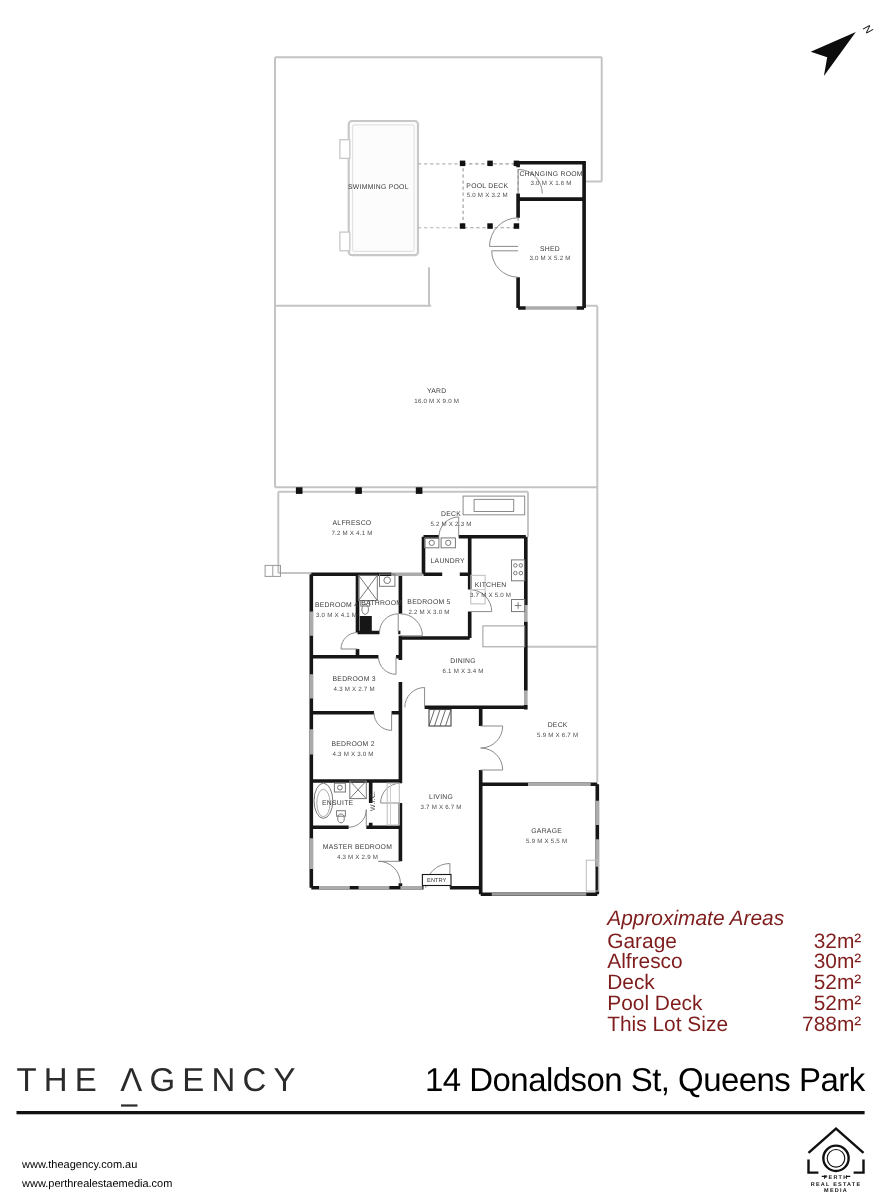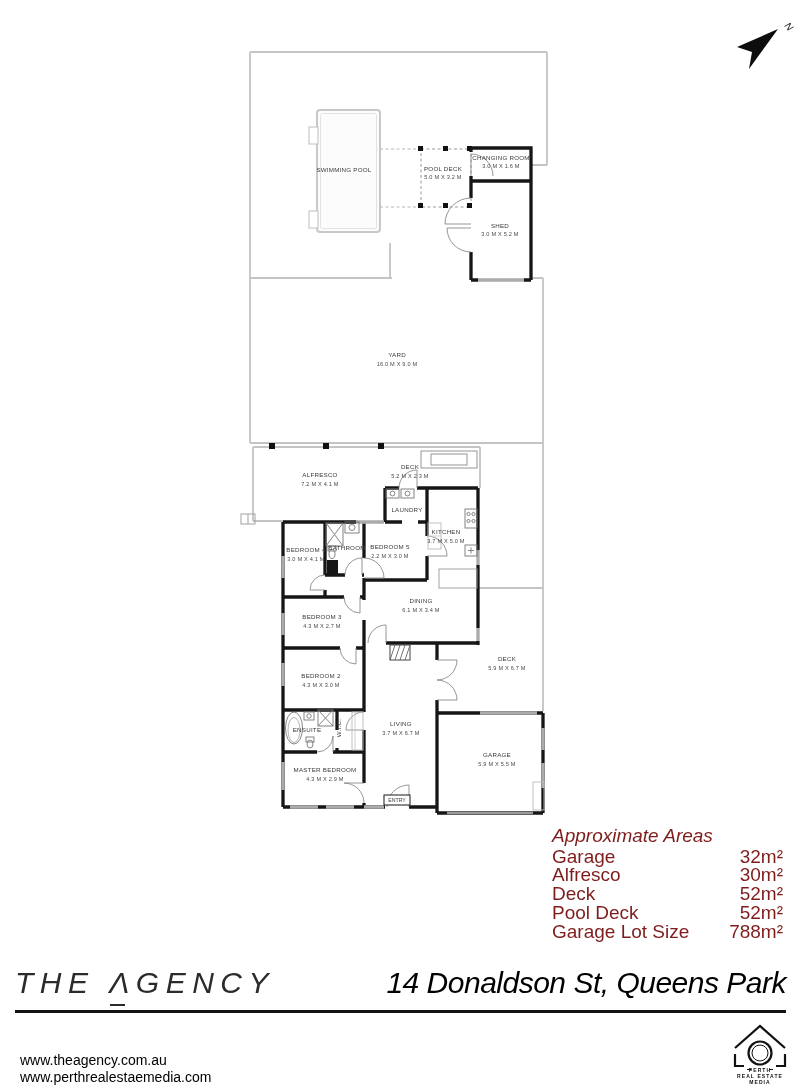--- a/index.html
+++ b/index.html
@@ -12,29 +12,29 @@
   .room-name{font-size:6.2px;letter-spacing:.25px;text-anchor:middle;}
   .room-dims{font-size:5.6px;letter-spacing:.2px;text-anchor:middle;fill:#4a4a4a;}
   .tiny-label{font-size:5.2px;text-anchor:middle;}
   .north-label{font-size:10px;font-style:italic;fill:#111;}
 
   .areas{position:absolute;left:552px;top:827px;width:231px;font-size:19px;line-height:18.7px;color:#7f1d1d;}
   .areas-title{font-style:italic;margin-bottom:2px;}
   .areas-row{display:flex;justify-content:space-between;}
   .areas-row .val{text-align:right;}
 
-  .footer-bar{position:absolute;left:15px;top:966px;width:771px;display:flex;justify-content:space-between;align-items:flex-start;font-style:italic;}
+  .footer-bar{position:absolute;left:15px;top:966px;width:771px;display:flex;justify-content:space-between;align-items:flex-start;}
   .brand{font-size:30px;letter-spacing:6.5px;color:#2b2b2b;white-space:nowrap;}
   .brand-a-wrap{position:relative;display:inline-block;}
   .brand-a-underscore{position:absolute;left:1px;bottom:-6px;width:15px;height:2.2px;background:#2b2b2b;}
   .address{font-size:30px;font-weight:400;letter-spacing:-.5px;color:#000;white-space:nowrap;}
   .rule{position:absolute;left:15px;top:1010px;width:771px;height:2.6px;background:#121212;}
 
   .disclaimer{position:absolute;left:20px;top:1026px;font-size:11.6px;line-height:15.2px;color:#000;}
-  .links{position:absolute;left:20px;top:1052px;font-size:14px;line-height:16.5px;color:#000;}
+  .links{position:absolute;left:20px;top:1052px;font-size:10px;line-height:16.5px;color:#000;}
   #prem-logo{position:absolute;left:727px;top:1018px;}
   .prem-text{font-size:5px;font-weight:bold;letter-spacing:1.1px;text-anchor:middle;fill:#111;}
 </style>
 </head>
 <body>
 
 <svg id="plan-svg" width="800" height="825" viewBox="0 0 800 825" xmlns="http://www.w3.org/2000/svg">
 
   <g>
     <polygon points="778,29 737,47 752,52 749,69" fill="#0d0d0d"></polygon>
@@ -278,21 +278,21 @@
     </div>
   <div class="areas-row">
       <span>Deck</span>
       <span class="val">52m²</span>
     </div>
   <div class="areas-row">
       <span>Pool Deck</span>
       <span class="val">52m²</span>
     </div>
   <div class="areas-row">
-      <span>Garage Lot Size</span>
+      <span>This Lot Size</span>
       <span class="val">788m²</span>
     </div>
 </div>
 
 <div class="footer-bar">
   <div class="brand"><span>THE</span> <span class="brand-a-wrap"><span>Λ</span><span class="brand-a-underscore"></span></span><span>GENCY</span></div>
   <div class="address">14 Donaldson St, Queens Park</div>
 </div>
 <div class="rule"></div>
 

